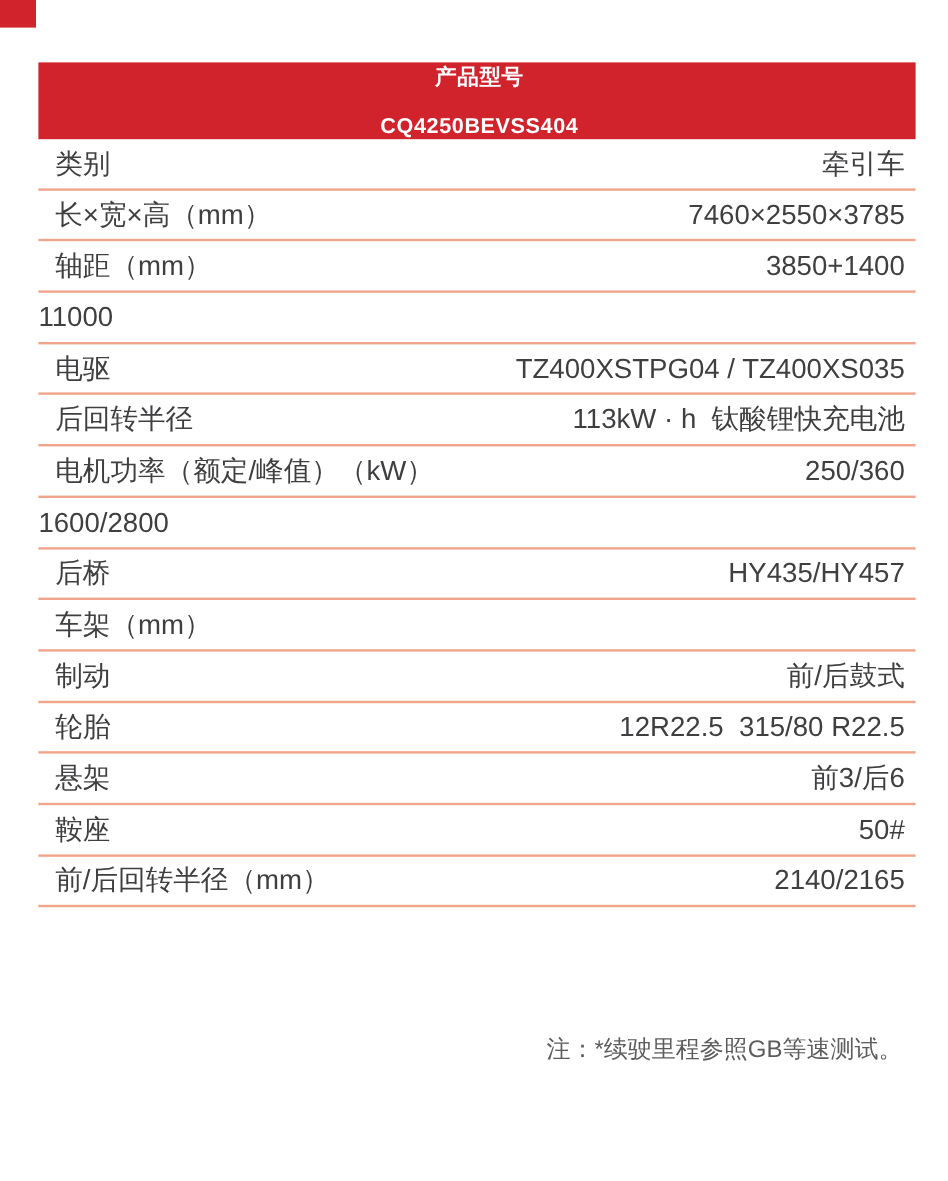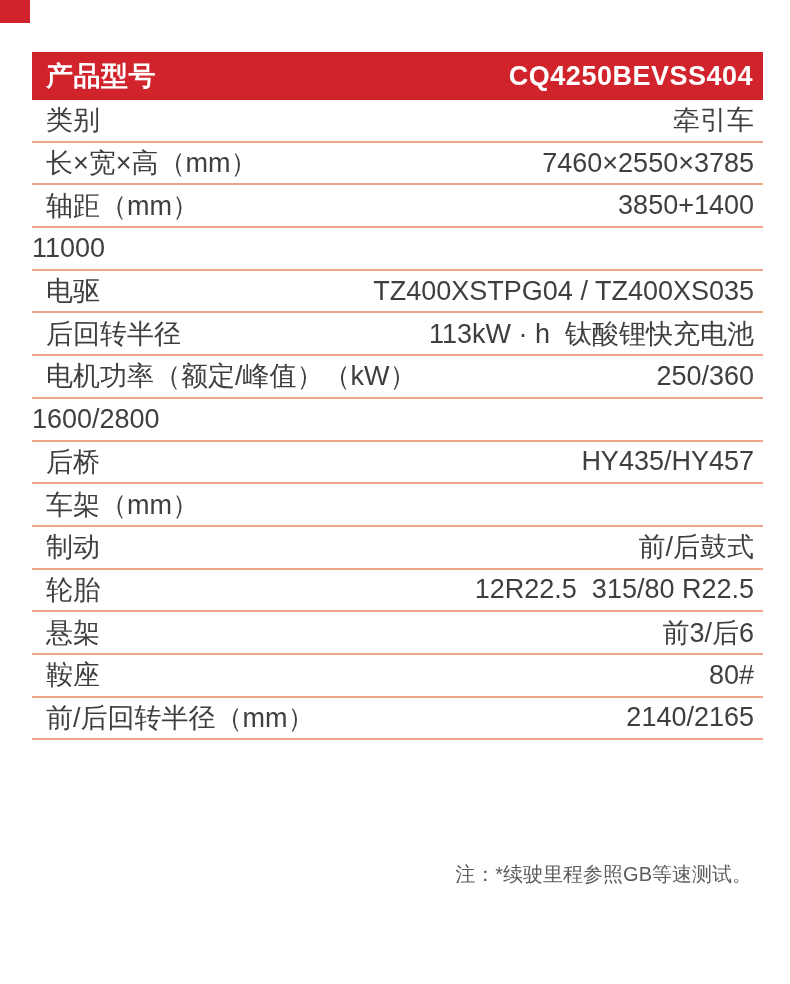--- a/index.html
+++ b/index.html
@@ -16,32 +16,33 @@
   }
   .corner-mark{
     position:absolute;left:0;top:0;width:30px;height:23px;
     background:var(--red);
   }
   .spec{
     position:absolute;left:32px;top:52px;width:731px;
   }
   .spec-header{
     display:flex;justify-content:space-between;align-items:center;
-    height:48px;background:var(--red);
-    color:#ffffff;font-weight:bold;font-size:27px;
+    height:64px;background:var(--red);
+    color:#ffffff;font-weight:bold;font-size:18px;
     padding:0 10px 0 14px;box-sizing:border-box;
     letter-spacing:0.5px;
+    flex-direction:column;
   }
   .spec-header .model{letter-spacing:0.5px;}
   .rows{width:100%;}
   .row{
     display:flex;justify-content:space-between;align-items:center;
     height:42.7px;box-sizing:border-box;
     border-bottom:2px solid var(--divider);
-    font-size:27px;color:var(--text);
+    font-size:23px;color:var(--text);
   }
   .row .label{padding-left:14px;white-space:pre;}
   .row .value{padding-right:9px;white-space:pre;text-align:center;}
   .footnote{
     position:absolute;right:38px;top:861px;
     font-size:20px;color:var(--note);white-space:pre;
   }
 </style>
 </head>
 <body>
@@ -98,21 +99,21 @@
       <div class="row">
         <span class="label">轮胎</span>
         <span class="value">12R22.5  315/80 R22.5</span>
       </div>
       <div class="row">
         <span class="label">悬架</span>
         <span class="value">前3/后6</span>
       </div>
       <div class="row">
         <span class="label">鞍座</span>
-        <span class="value">80#</span>
+        <span class="value">50#</span>
       </div>
       <div class="row">
         <span class="label">前/后回转半径（mm）</span>
         <span class="value">2140/2165</span>
       </div>
     </div>
 </div>
 
 <div class="footnote">注：*续驶里程参照GB等速测试。</div>
 

